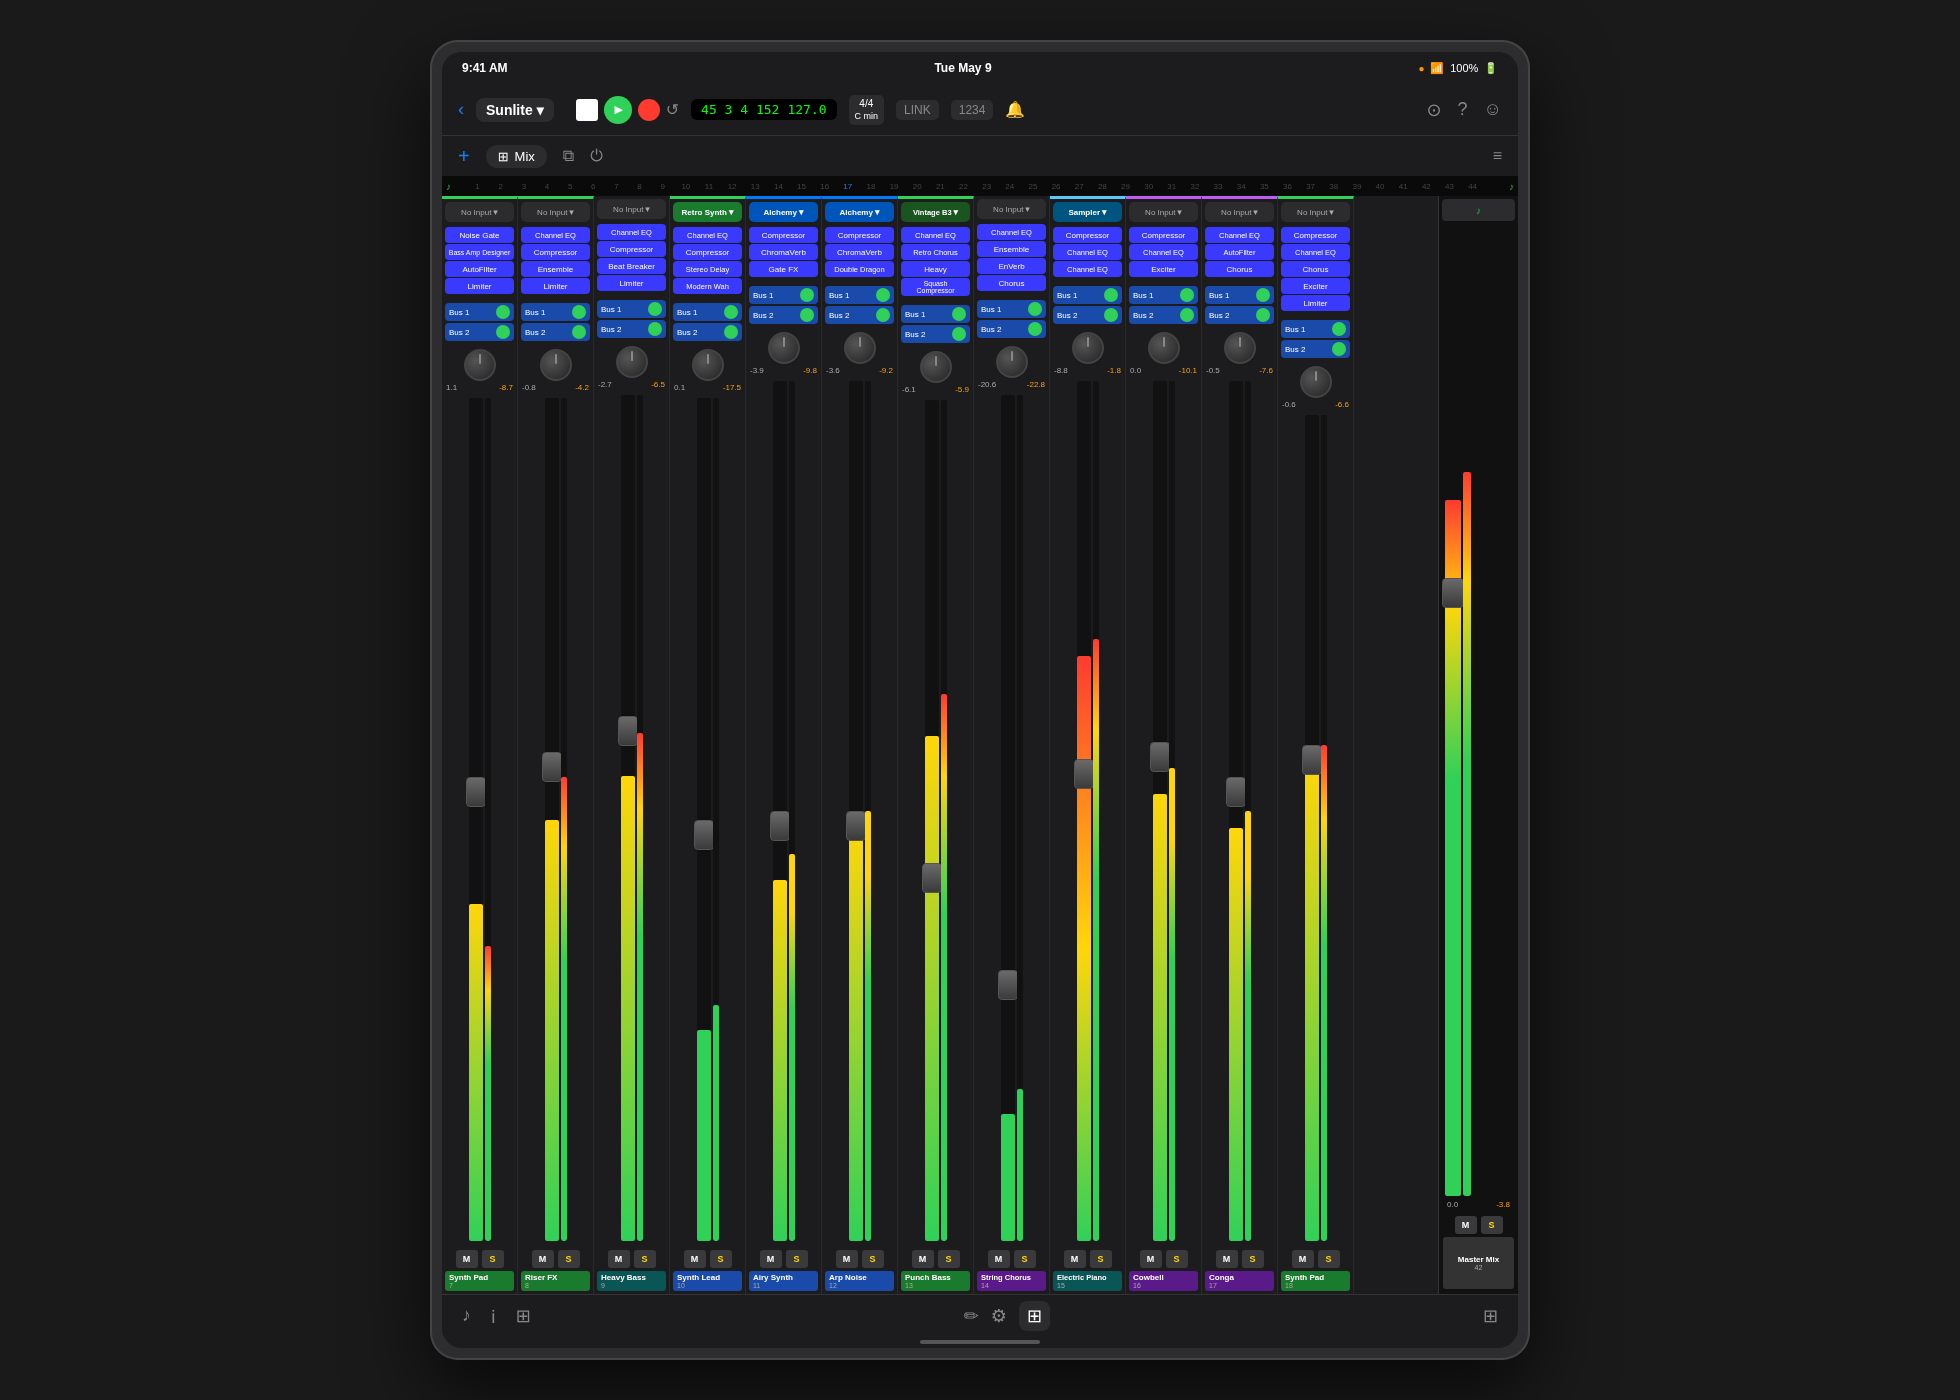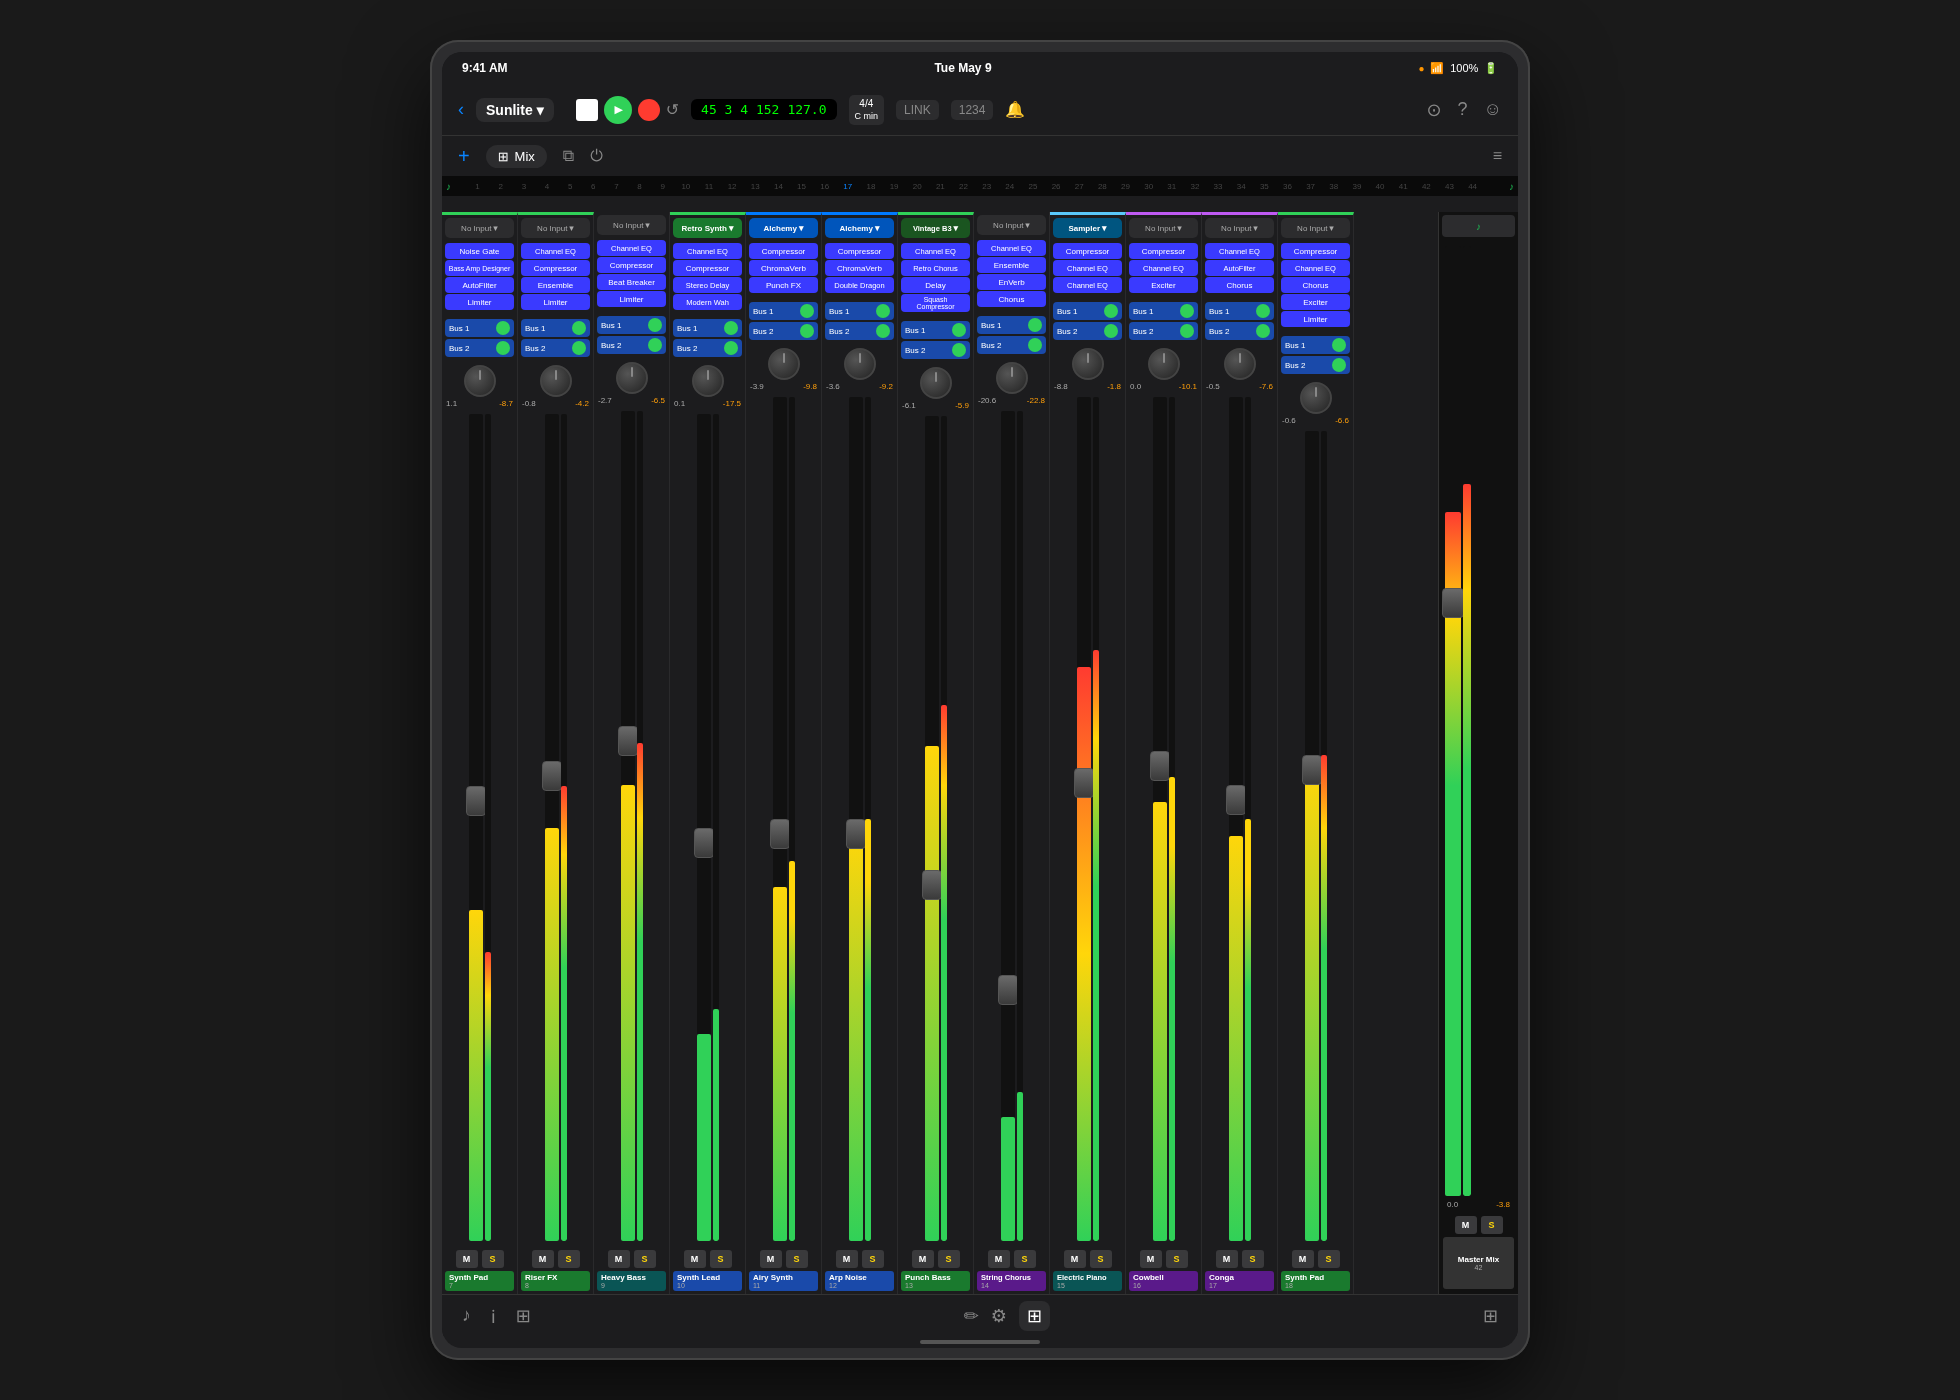--- a/index.html
+++ b/index.html
@@ -124,21 +124,20 @@
       font-size: 13px;
     }
     .toolbar-icon { color: #888; font-size: 16px; }
     .toolbar-right { margin-left: auto; }
     .hamburger { color: #888; font-size: 16px; }
     
     .channels-wrapper {
       display: flex;
       flex: 1;
       overflow: hidden;
-      margin-top: 16px;
     }
     .channels-container {
       display: flex;
       flex: 1;
       overflow-x: auto;
       overflow-y: hidden;
     }
     .channel-strip {
       width: 76px;
       min-width: 76px;
@@ -692,21 +691,21 @@
         </div>
 
         <div class="channel-strip colored-blue">
           <div class="input-selector instrument-blue">
               <span style="font-size:8px;">Alchemy</span>
               <span>▾</span>
             </div>
           <div class="plugins-area">
             <div class="plugin-btn">Compressor</div>
             <div class="plugin-btn">ChromaVerb</div>
-            <div class="plugin-btn">Punch FX</div>
+            <div class="plugin-btn">Gate FX</div>
           </div>
           <div class="bus-section">
             <div class="bus-btn">
               <span style="font-size:8px;">Bus 1</span>
               <div class="bus-dot active"></div>
             </div>
             <div class="bus-btn">
               <span style="font-size:8px;">Bus 2</span>
               <div class="bus-dot active"></div>
             </div>
@@ -788,21 +787,21 @@
         </div>
 
         <div class="channel-strip colored-green">
           <div class="input-selector instrument-green" style="background:#1a5520;">
               <span style="font-size:7.5px;">Vintage B3</span>
               <span>▾</span>
             </div>
           <div class="plugins-area">
             <div class="plugin-btn" style="font-size:7.5px;">Channel EQ</div>
             <div class="plugin-btn" style="font-size:7.5px;">Retro Chorus</div>
-            <div class="plugin-btn">Delay</div>
+            <div class="plugin-btn">Heavy</div>
             <div class="plugin-btn" style="font-size:7px;">Squash Compressor</div>
           </div>
           <div class="bus-section">
             <div class="bus-btn">
               <span style="font-size:8px;">Bus 1</span>
               <div class="bus-dot active"></div>
             </div>
             <div class="bus-btn">
               <span style="font-size:8px;">Bus 2</span>
               <div class="bus-dot active"></div>

